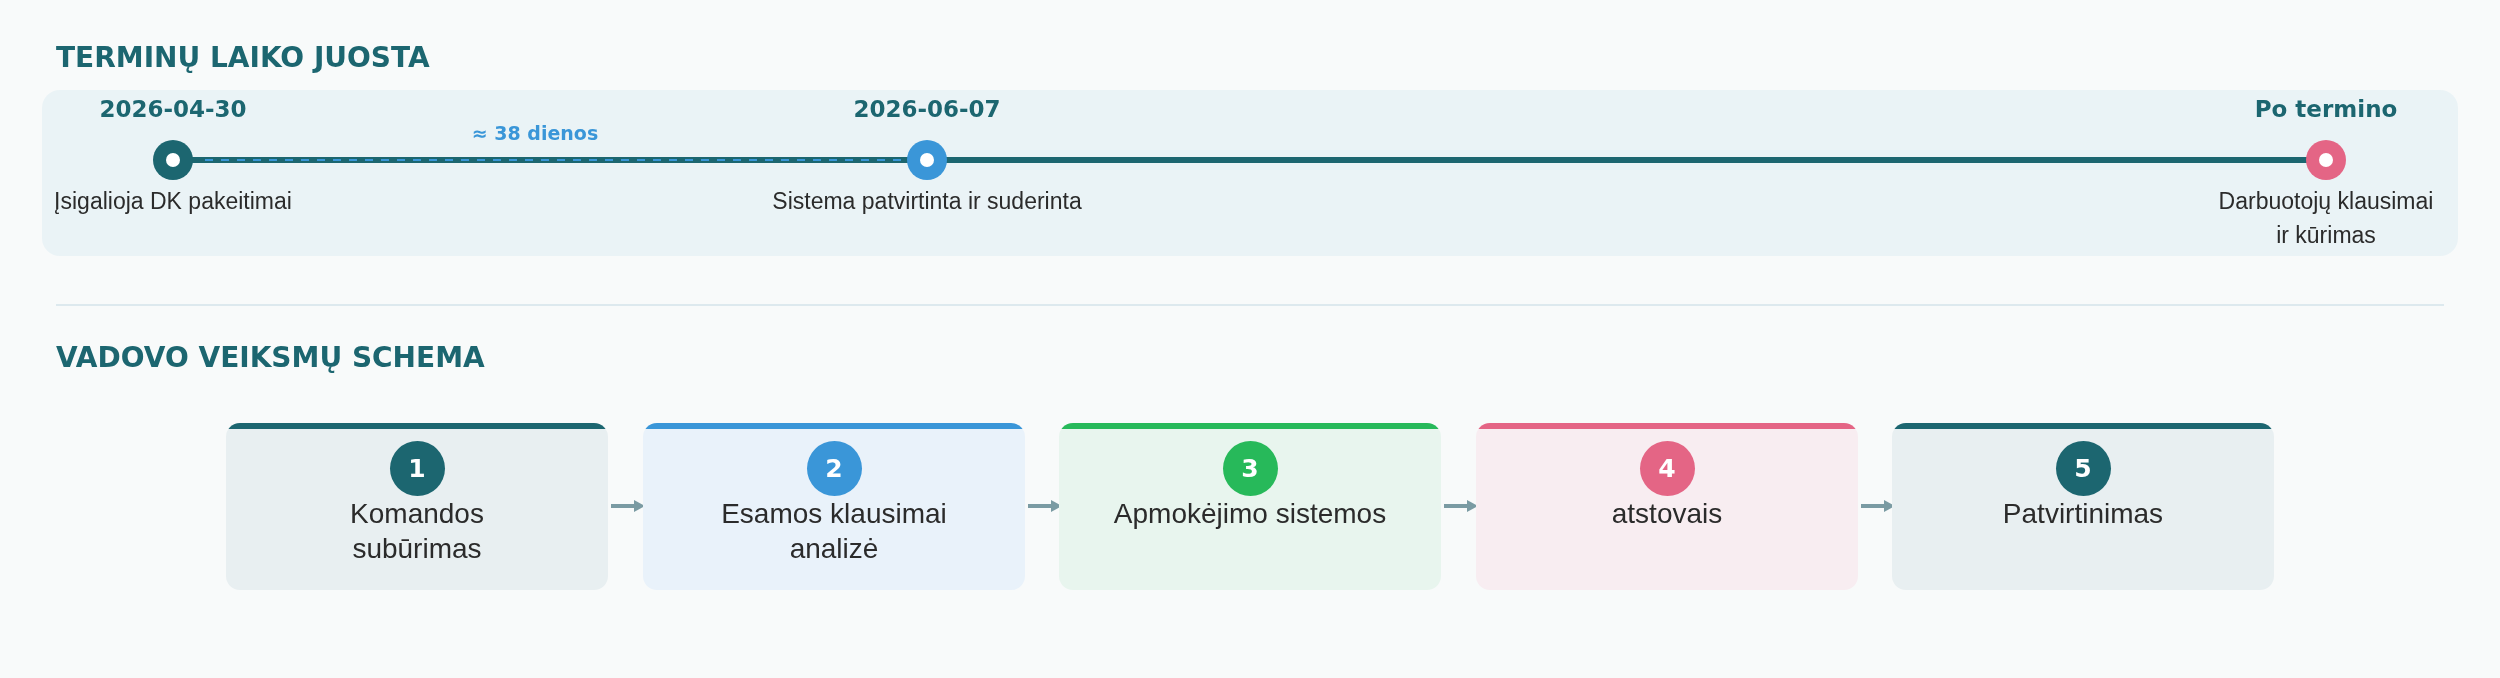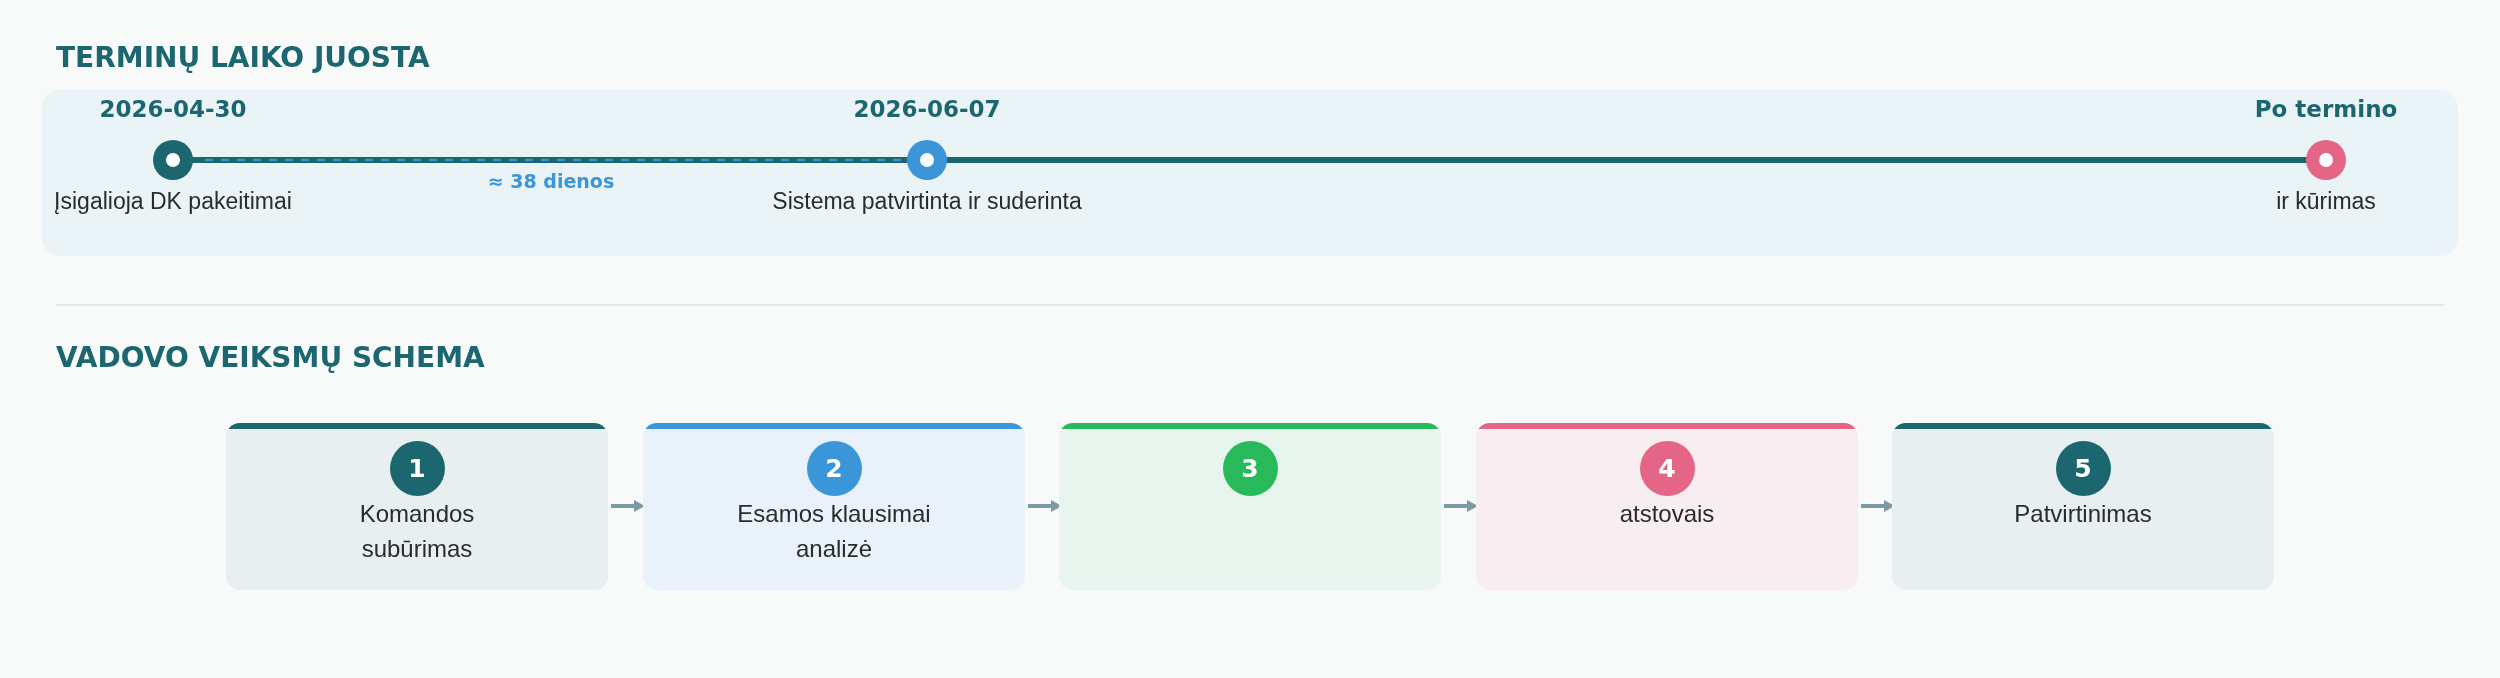--- a/index.html
+++ b/index.html
@@ -60,52 +60,53 @@
     border-radius: 14px; overflow: hidden; text-align: center;
   }
   .step-bar { position: absolute; left: 0; top: 0; width: 100%; height: 6px; border-radius: 3px; }
   .step-num {
     position: absolute; left: 50%; top: 18px; width: 55px; height: 55px; margin-left: -27.5px;
     border-radius: 50%; color: #ffffff;
     font-family: "DejaVu Sans", sans-serif; font-weight: bold; font-size: 25px; line-height: 55px;
   }
   .step-label {
     position: absolute; left: 20px; right: 20px; top: 73px;
-    font-size: 24px; line-height: 35px; color: #2b2b2b;
+    font-size: 28px; line-height: 35px; color: #2b2b2b;
   }
   .arrow { position: absolute; top: 78px; width: 34px; height: 10px; }
   .arrow-line { position: absolute; left: 0; top: 3px; width: 24px; height: 4px; background: #7a9ba3; }
   .arrow-head {
     position: absolute; left: 23px; top: -1px; width: 0; height: 0;
     border-top: 6px solid transparent; border-bottom: 6px solid transparent; border-left: 11px solid #7a9ba3;
   }
 </style>
 </head>
 <body>
 
 <div class="section-title" id="title-timeline">TERMINŲ LAIKO JUOSTA</div>
 
 <div class="timeline-panel"></div>
 
 <div class="track" style="left:173px; width:2153px;"></div>
 <div class="track-dash" style="left:205px; width:700px;"></div>
 
-<div class="gap-label" style="left:551px;margin-top:48px;">≈ 38 dienos</div>
+<div class="gap-label" style="left:535px;">≈ 38 dienos</div>
 
 <div class="node-date" style="left:173px;">2026-04-30</div>
 <div class="node" style="left:173px; background:#1c6670;"></div>
 <div class="node-label" style="left:173px; white-space:nowrap;">Įsigalioja DK pakeitimai</div>
 
 <div class="node-date" style="left:927px;">2026-06-07</div>
 <div class="node" style="left:927px; background:#3a96d8;"></div>
 <div class="node-label" style="left:927px; white-space:nowrap;">Sistema patvirtinta ir suderinta</div>
 
 <div class="node-date" style="left:2326px;">Po termino</div>
 <div class="node" style="left:2326px; background:#e46585;"></div>
 <div class="node-label" style="left:2326px; white-space:nowrap;">
+  <div>Darbuotojų klausimai</div>
   <div>ir kūrimas</div>
 </div>
 
 <div class="divider"></div>
 
 <div class="section-title" id="title-schema">VADOVO VEIKSMŲ SCHEMA</div>
 
 <div class="steps">
 
   <div class="step" style="left:0px; background:#e8eff1;">
@@ -131,20 +132,21 @@
   </div>
   <div class="arrow" style="left:802px;">
     <div class="arrow-line"></div>
       <div class="arrow-head"></div>
   </div>
 
   <div class="step" style="left:833px; background:#e8f5ee;">
     <div class="step-bar" style="background:#27b95a;"></div>
     <div class="step-num" style="background:#27b95a;">3</div>
     <div class="step-label">
+      <div>Apmokėjimo sistemos</div>
     </div>
   </div>
   <div class="arrow" style="left:1218px;">
     <div class="arrow-line"></div>
       <div class="arrow-head"></div>
   </div>
 
   <div class="step" style="left:1250px; background:#f8edf1;">
     <div class="step-bar" style="background:#e46585;"></div>
     <div class="step-num" style="background:#e46585;">4</div>

